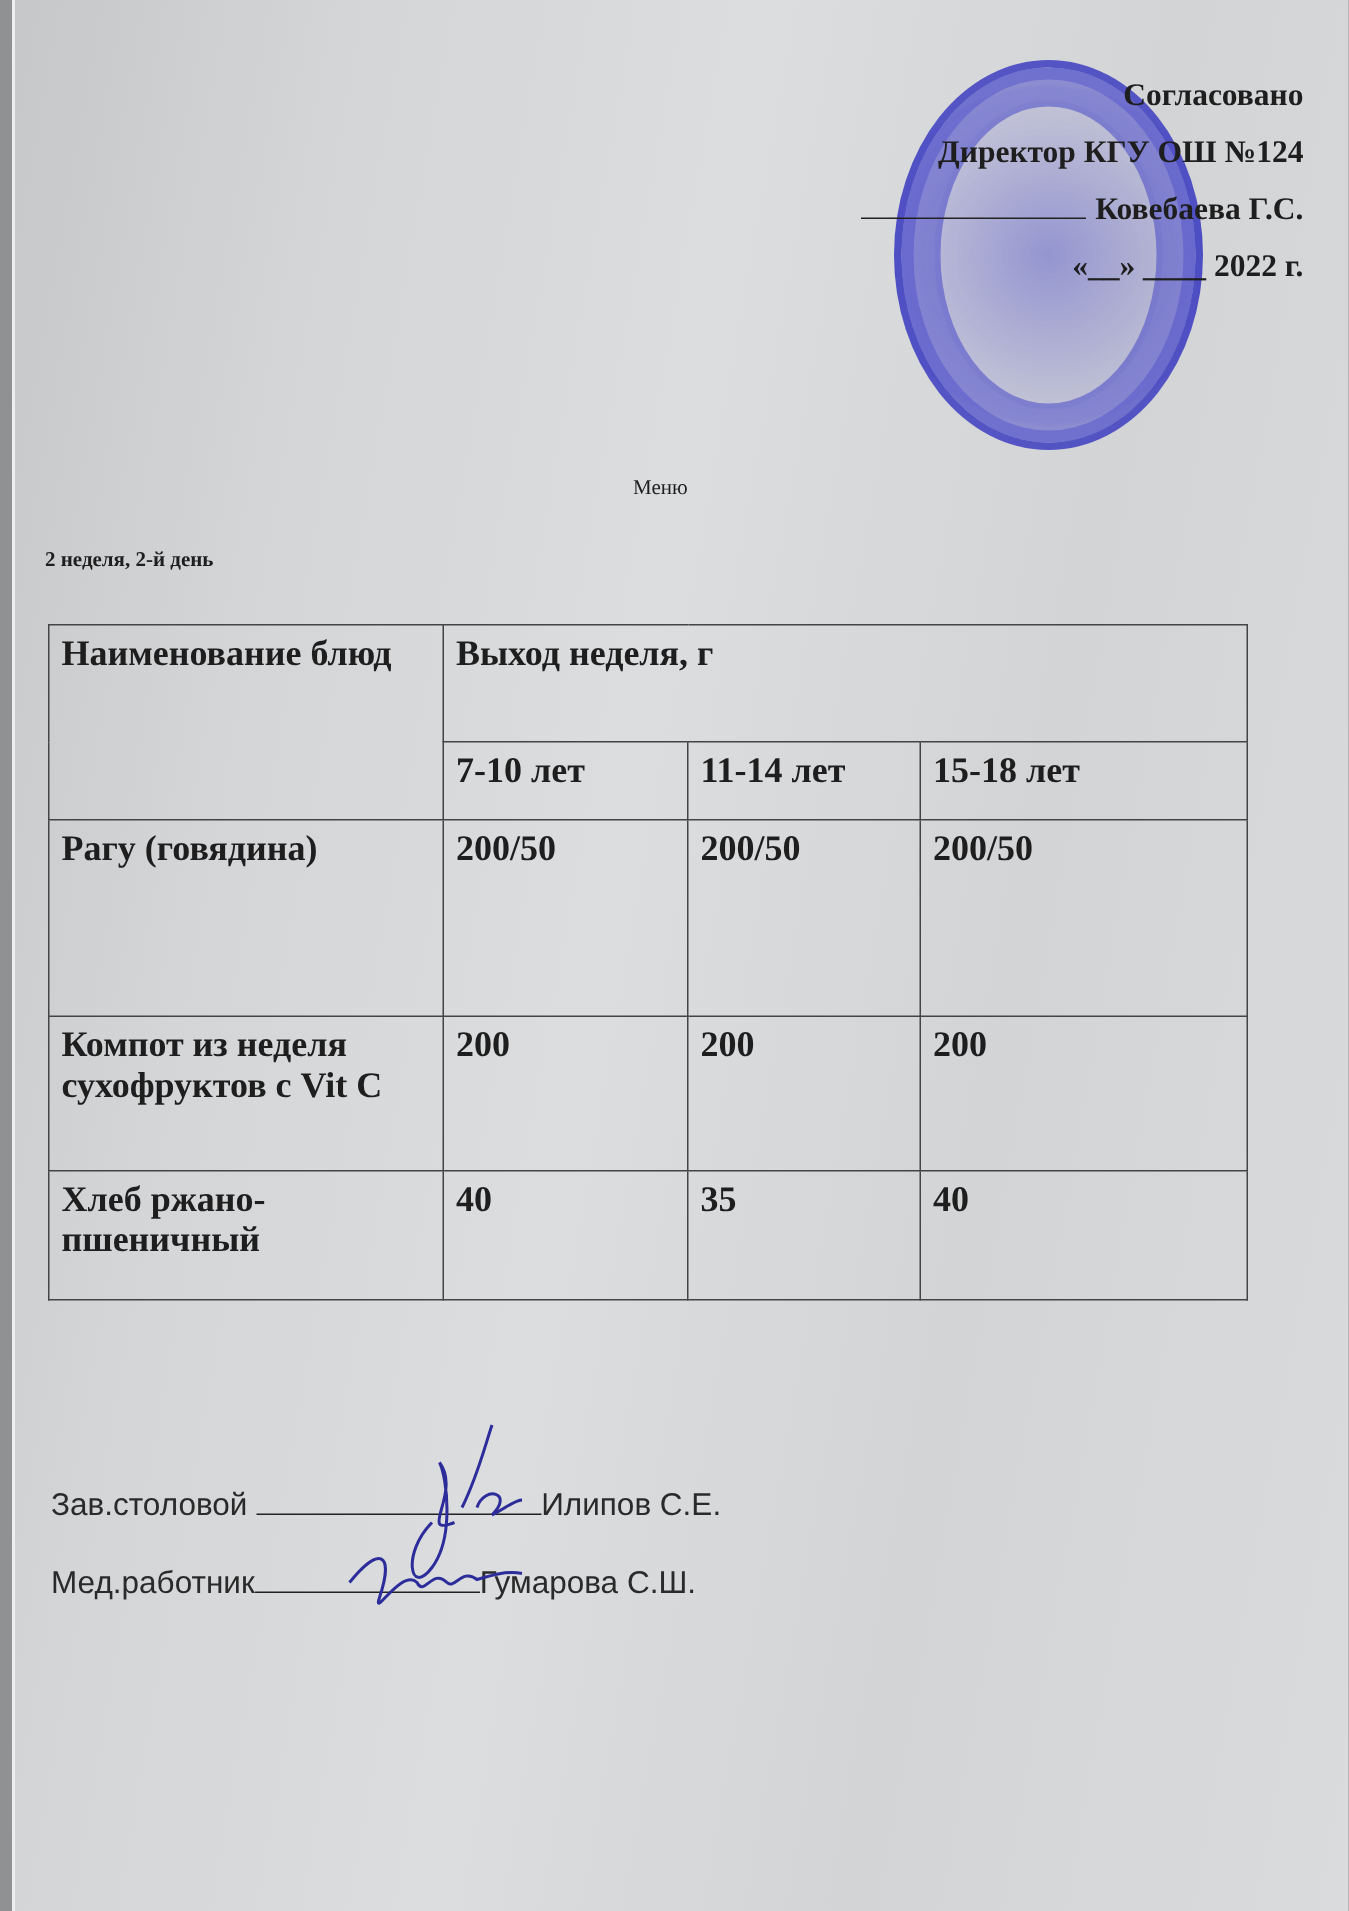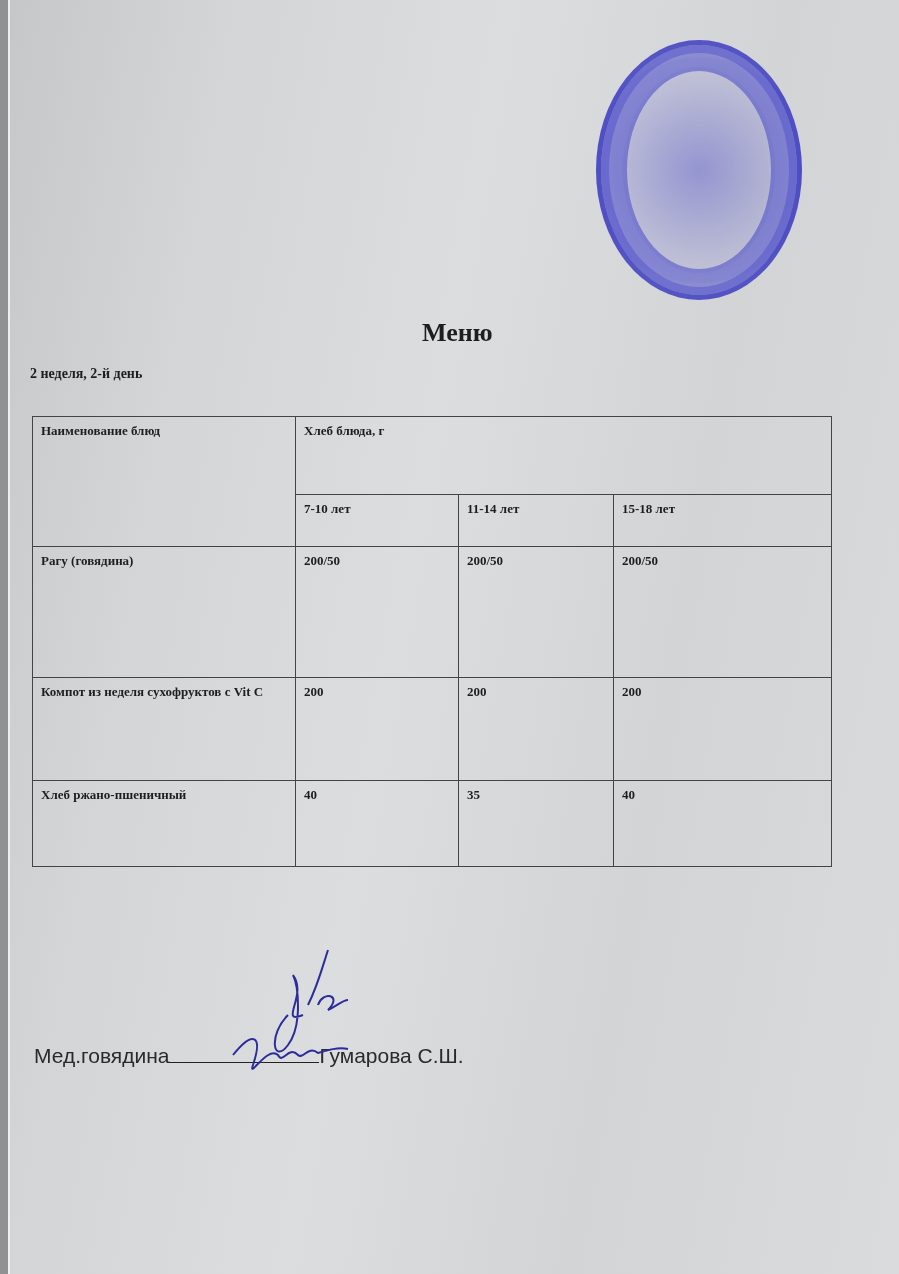--- a/index.html
+++ b/index.html
@@ -18,51 +18,57 @@
       font-weight: bold; font-size: 21px; line-height: 38px;
     }
     .approval div { white-space: nowrap; }
     .sign-line { display: inline-block; width: 150px; border-bottom: 1px solid #222; margin-right: 6px; vertical-align: baseline; }
     .stamp {
       position: absolute; left: 588px; top: 40px; width: 196px; height: 250px;
       border-radius: 50%; border: 5px solid rgba(40,40,190,0.75);
       box-shadow: inset 0 0 0 8px rgba(60,60,200,0.35), inset 0 0 0 22px rgba(220,220,240,0.05), inset 0 0 0 26px rgba(60,60,200,0.5);
       background: radial-gradient(circle, rgba(70,70,200,0.45) 0%, rgba(70,70,200,0.25) 40%, rgba(70,70,200,0.1) 70%, transparent 72%);
     }
-    .title { position: absolute; left: 414px; top: 318px; font-weight: bold; font-size: 26px; }
+    .title { position: absolute; left: 414px; top: 318px; font-weight: normal; font-size: 14px; }
     .subtitle { position: absolute; left: 22px; top: 366px; font-weight: bold; font-size: 14px; }
     table.menu {
       position: absolute; left: 24px; top: 416px; width: 800px;
-      border-collapse: collapse; font-weight: bold; font-size: 13px;
+      border-collapse: collapse; font-weight: bold; font-size: 24px;
     }
     table.menu td { border: 1.5px solid #444; vertical-align: top; padding: 6px 8px; }
     .c1 { width: 246px; }
     .c2 { width: 146px; }
     .c3 { width: 138px; margin-top: 48px; }
     .sig {
       position: absolute; left: 26px; font-size: 21px; font-family: "Liberation Sans", sans-serif; color: #2a2a2a;
     }
     .sig .blank { display: inline-block; border-bottom: 1px solid #222; vertical-align: baseline; }
     .signature { position: absolute; stroke: #2c2c9a; fill: none; stroke-width: 2; }
   </style>
 </head>
 <body>
 
 <div class="paper">
   <div class="stamp"></div>
 
+  <div class="approval">
+    <div>Согласовано</div>
+    <div>Директор КГУ ОШ №124</div>
+    <div><span class="sign-line"></span><span>Ковебаева Г.С.</span></div>
+    <div>«__» ____ 2022 г.</div>
+  </div>
 
   <div class="title">Меню</div>
   <div class="subtitle">2 неделя, 2-й день</div>
 
   <table class="menu">
     <tbody>
         <tr style="height:78px">
       <td class="c1" rowspan="2">Наименование блюд</td>
-      <td colspan="3">Хлеб блюда, г</td>
+      <td colspan="3">Выход неделя, г</td>
     </tr>
     <tr style="height:52px">
       <td class="c2">7-10 лет</td>
       <td class="c3">11-14 лет</td>
       <td>15-18 лет</td>
     </tr>
     <tr style="height:131px">
       <td>Рагу (говядина)</td>
       <td>200/50</td>
       <td>200/50</td>
@@ -76,22 +82,26 @@
     </tr>
     <tr style="height:86px">
       <td>Хлеб ржано-пшеничный</td>
       <td>40</td>
       <td>35</td>
       <td>40</td>
     </tr>
   </tbody>
     </table>
 
+  <div class="sig" style="top:992px">
+    <span>Зав.столовой</span>
+    <span class="blank" style="width:190px"></span><span>Илипов С.Е.</span>
+  </div>
   <div class="sig" style="top:1044px">
-    <span>Мед.говядина</span><span class="blank" style="width:150px"></span><span>Гумарова С.Ш.</span>
+    <span>Мед.работник</span><span class="blank" style="width:150px"></span><span>Гумарова С.Ш.</span>
   </div>
 
   <svg class="signature" style="left:240px;top:945px" width="110" height="130">
     <path d="M40 70 C20 90 25 120 40 100 C55 80 50 40 45 30 C60 50 30 80 55 70 M60 60 C70 40 75 20 80 5 M70 60 C75 45 95 50 80 65 C90 60 95 55 100 55"></path>
   </svg>
   <svg class="signature" style="left:215px;top:1025px" width="130" height="60">
     <path d="M10 30 C30 5 40 10 30 40 C25 55 45 20 55 30 C60 40 65 20 75 30 C80 35 85 20 95 28 C105 25 115 22 125 24"></path>
   </svg>
 </div>
 <div class="edge"></div>

